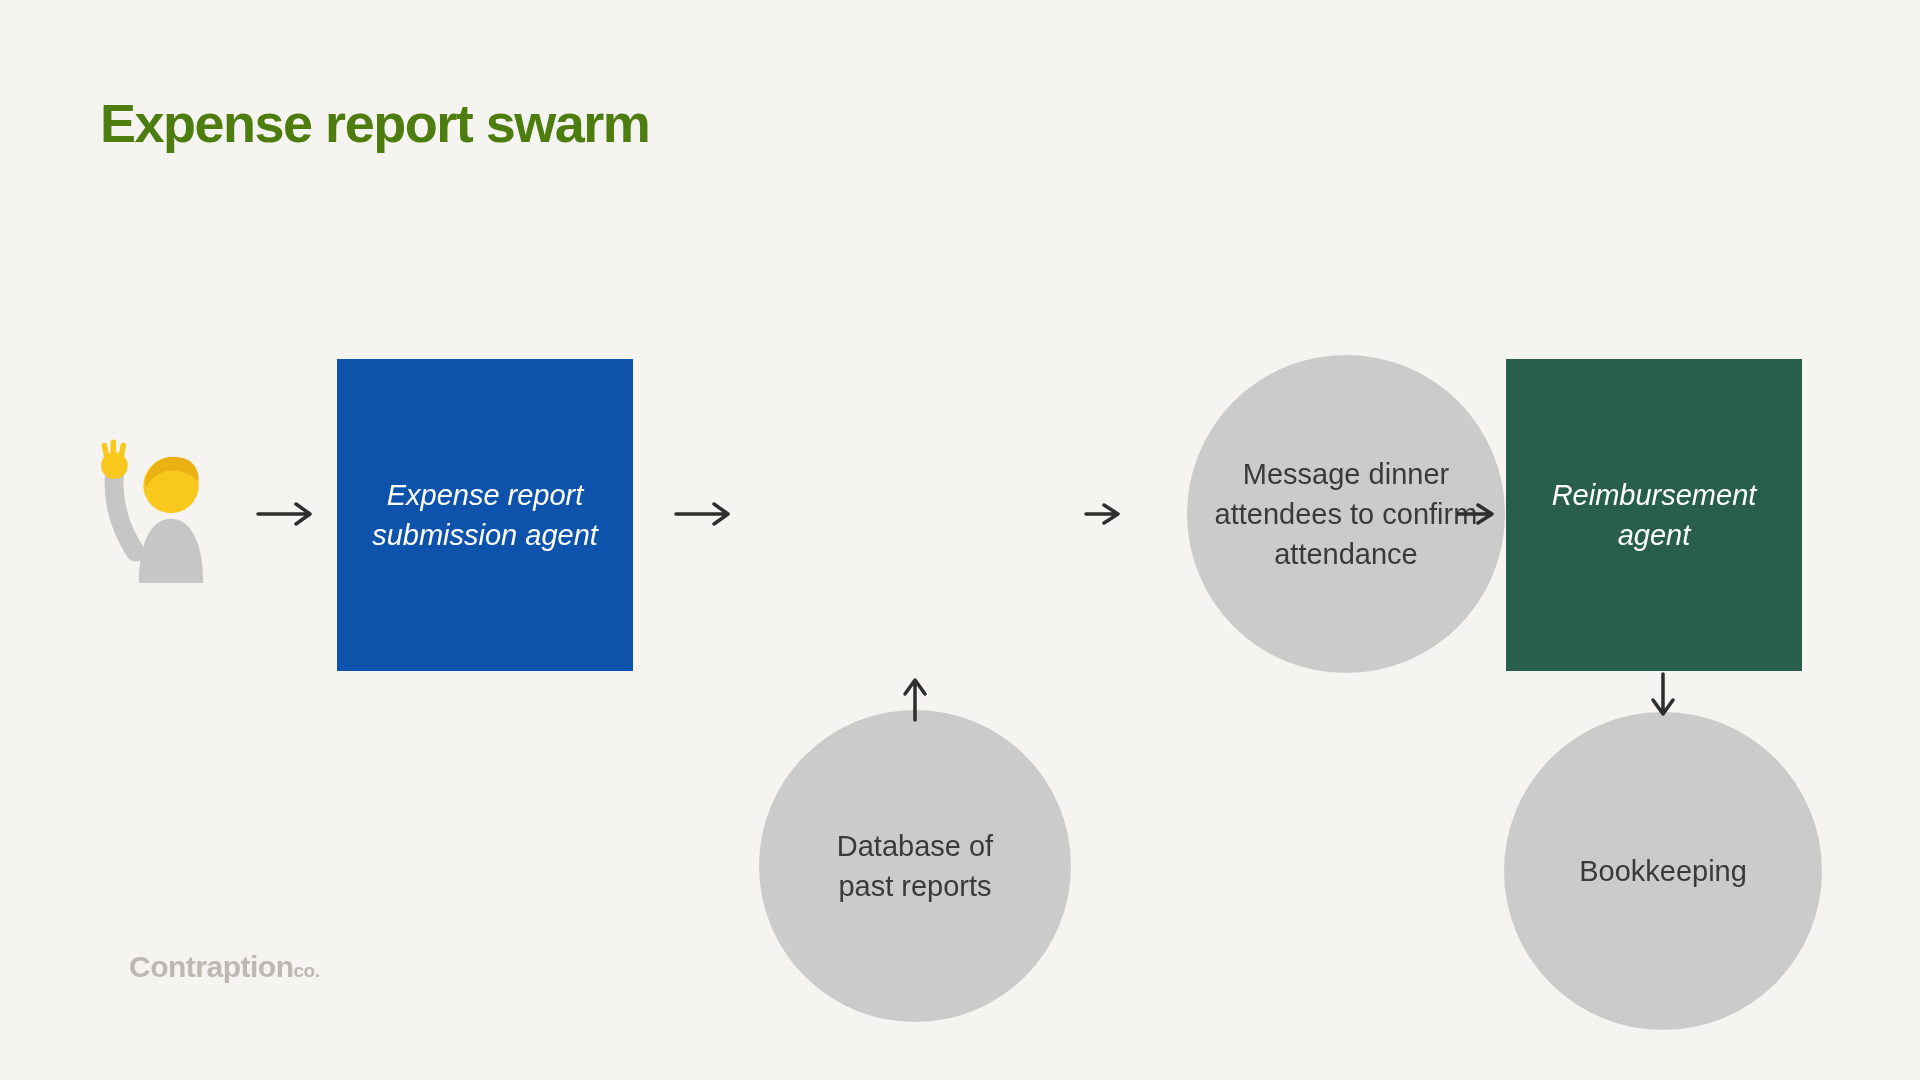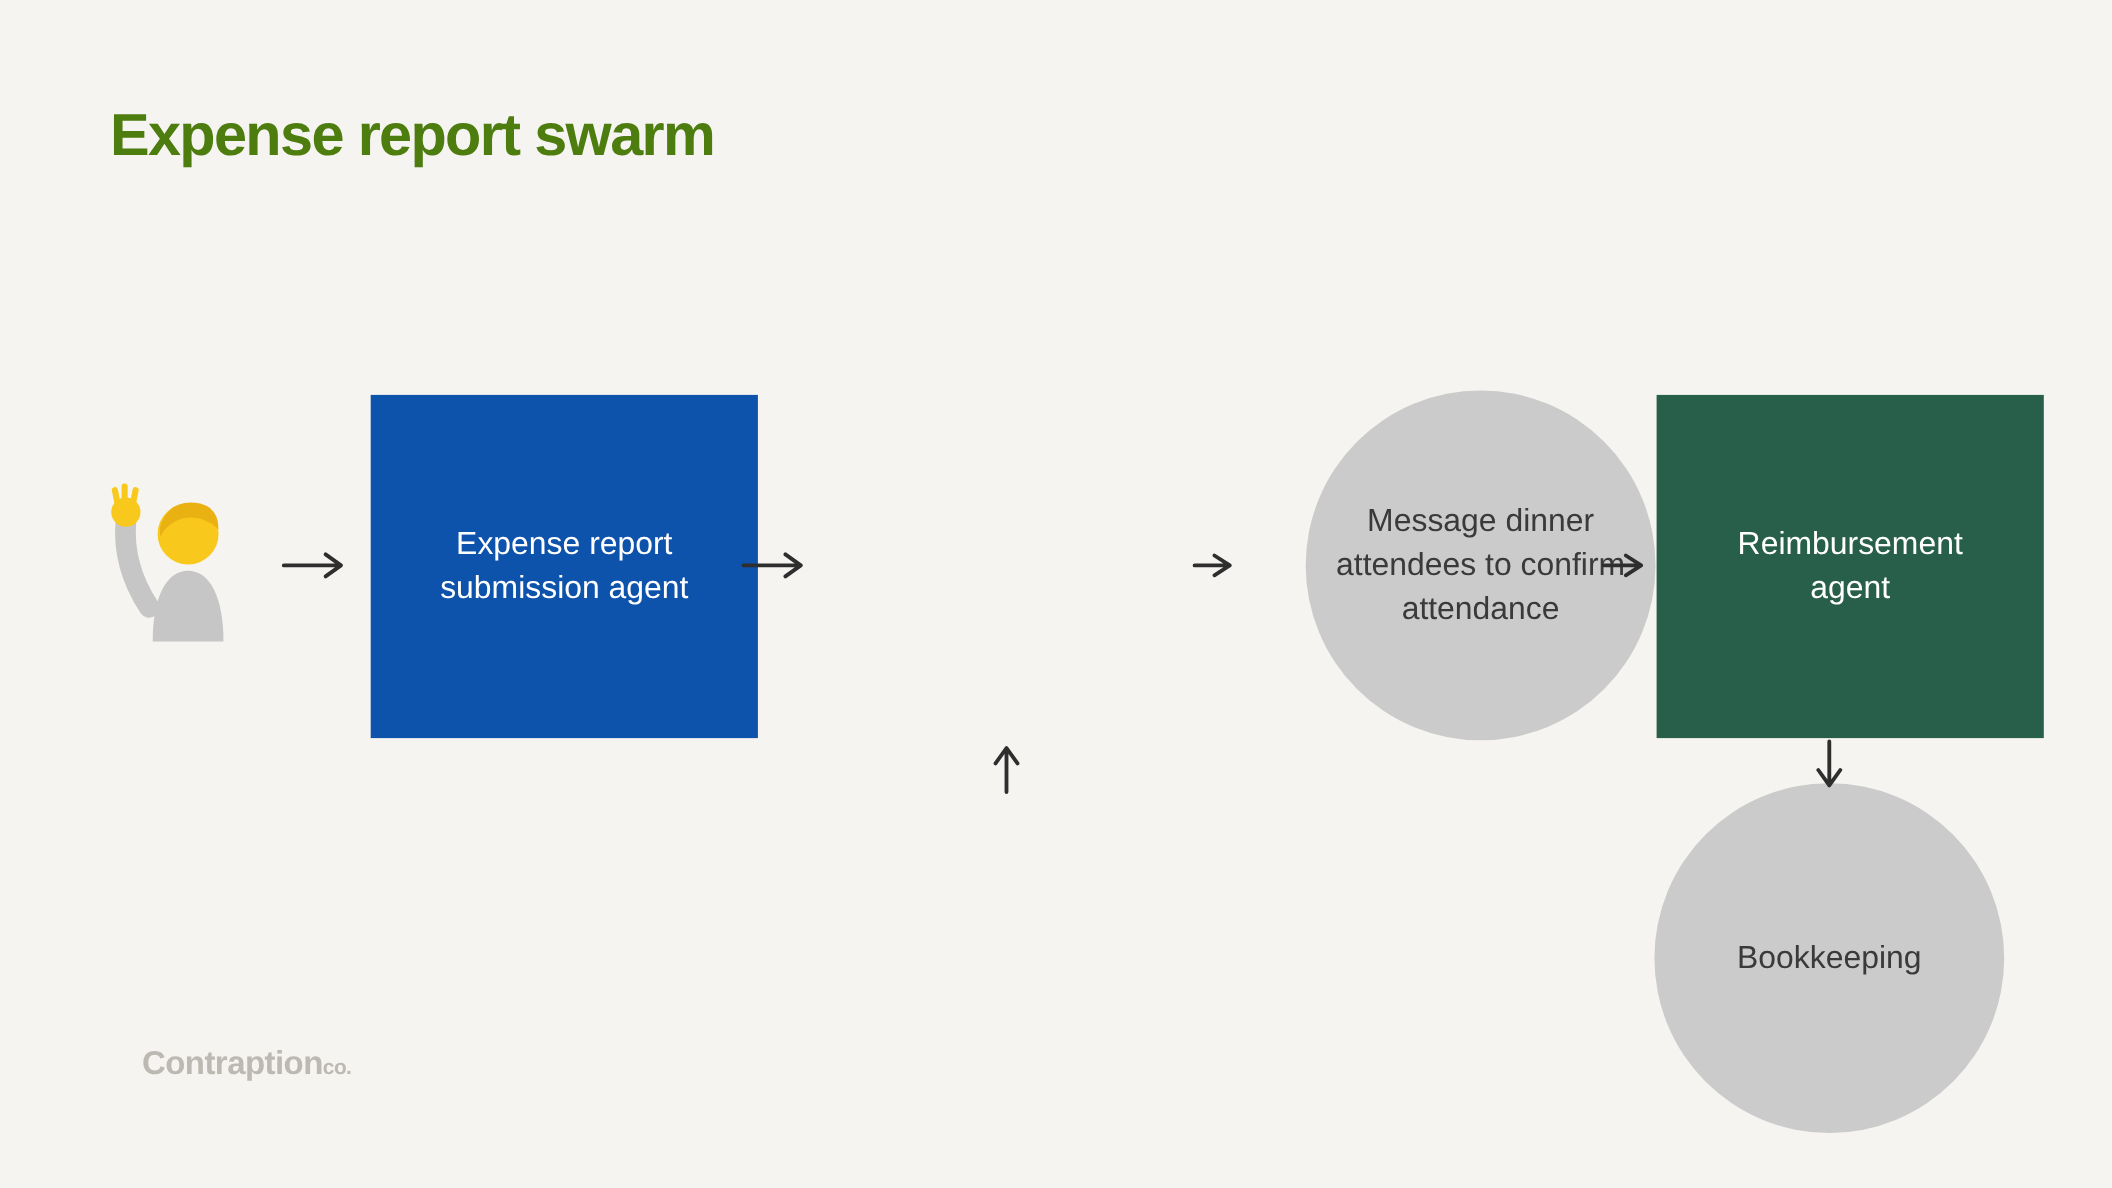--- a/index.html
+++ b/index.html
@@ -26,24 +26,25 @@
   .node {
     position: absolute;
     display: flex;
     align-items: center;
     justify-content: center;
     text-align: center;
     font-size: 29px;
     line-height: 1.38;
   }
   .square {
-    width: 352px;
+    width: 296px;
     height: 312px;
     color: #ffffff;
     padding: 0 34px;
+    font-style: italic;
   }
   .circle {
     border-radius: 50%;
     color: #3a3a3a;
   }
   .node-submission { left: 337px; top: 359px; }
   .node-approval   { left: 759px; top: 359px; }
   .node-reimbursement { left: 1506px; top: 359px; }
   .node-message {
     left: 1187px; top: 355px;
@@ -117,20 +118,23 @@
 
 
   <div class="node circle node-message" style="background-color: rgb(203, 203, 203);">
     <span>Message dinner attendees to confirm attendance</span>
   </div>
 
   <div class="node square node-reimbursement" style="background-color: rgb(39, 95, 74);">
     <span>Reimbursement agent</span>
   </div>
 
+  <div class="node circle node-database" style="background-color: rgb(203, 203, 203);">
+    <span>Database of past reports</span>
+  </div>
 
   <div class="node circle node-bookkeeping" style="background-color: rgb(203, 203, 203);">
     <span>Bookkeeping</span>
   </div>
 
   <svg class="arrow-layer" viewBox="0 0 1920 1080">
     <path d="M258 514 L308 514 M296 504 L310 514 L296 524"></path>
     <path d="M676 514 L726 514 M714 504 L728 514 L714 524"></path>
     <path d="M1086 514 L1116 514 M1104 505 L1118 514 L1104 523"></path>
     <path d="M1458 514 L1490 514 M1478 505 L1492 514 L1478 523"></path>

